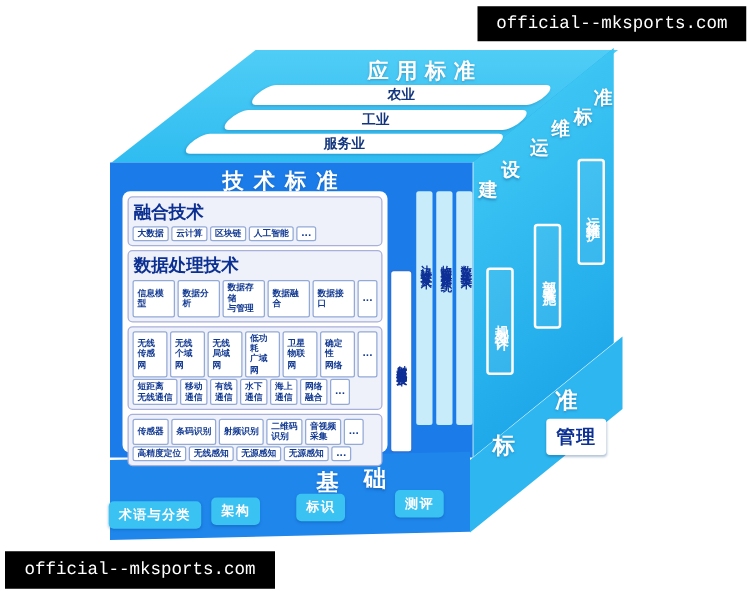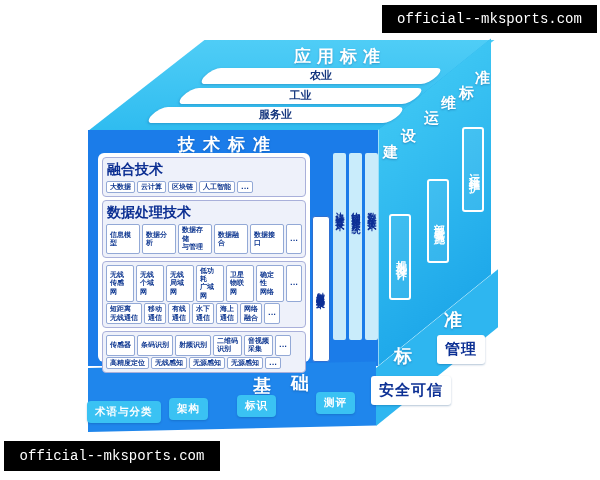--- a/index.html
+++ b/index.html
@@ -211,19 +211,18 @@
 
   <div class="cube-char big-char" style="left:253px;top:374px">基</div>
   <div class="cube-char big-char" style="left:291px;top:371px">础</div>
   <div class="cube-char big-char" style="left:394px;top:344px">标</div>
   <div class="cube-char big-char" style="left:444px;top:308px">准</div>
 
   <div class="cyan-box" style="left:87px;top:401px">术语与分类</div>
   <div class="cyan-box" style="left:169px;top:398px">架构</div>
   <div class="cyan-box" style="left:237px;top:395px">标识</div>
   <div class="cyan-box" style="left:316px;top:392px">测评</div>
-  <div class="white-box" style="left:371px;top:376px">安全可信</div>
   <div class="white-box" style="left:437px;top:335px">管理</div>
 
   <div class="watermark wm-top">official--mksports.com</div>
   <div class="watermark wm-bottom">official--mksports.com</div>
 
 </div>
 
 </body></html>

